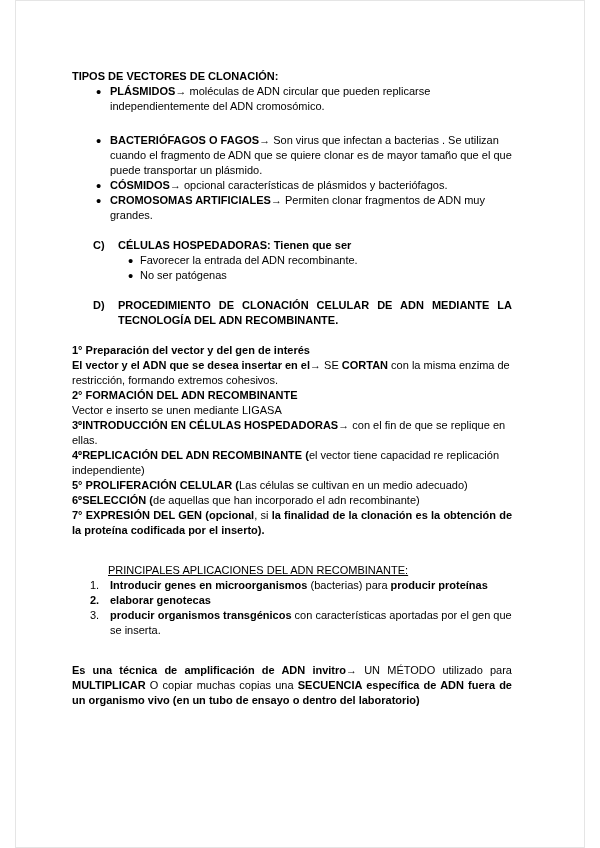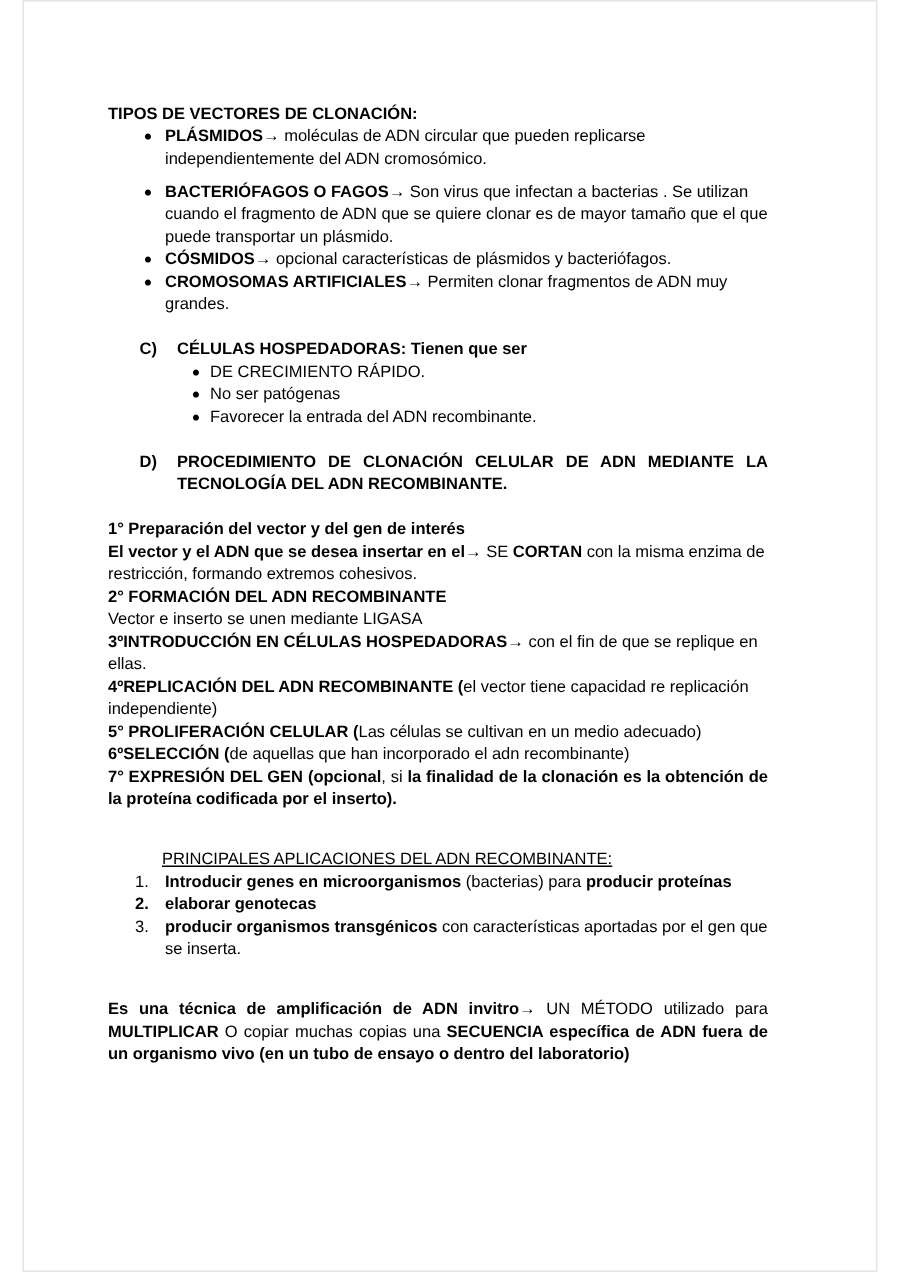--- a/index.html
+++ b/index.html
@@ -15,21 +15,21 @@
     font-size: 11px;
     line-height: 15px;
     color: #000000;
     overflow: hidden;
     border: 1px solid #e5e5e5;
   }
   p { margin: 0; }
   .b { font-weight: bold; }
   .u { text-decoration: underline; margin-left: 36px; }
   .just { text-align: justify; }
-  .mb15 { margin-bottom: 7px; }
+  .mb15 { margin-bottom: 19px; }
   .mt15 { margin-top: 15px; }
   .mt25 { margin-top: 25px; }
 
   
   ul.l1 { list-style: none; margin: 0; padding: 0 0 0 38px; }
   ul.l1 > li { position: relative; }
   ul.l1 > li::before {
     content: "•";
     position: absolute;
     left: -14px;
@@ -71,23 +71,22 @@
     <li><span class="b">BACTERIÓFAGOS O FAGOS</span><span>→  Son virus que infectan a bacterias . Se utilizan cuando el fragmento de ADN que se quiere clonar es de mayor tamaño que el que puede transportar un plásmido.</span></li>
     <li><span class="b">CÓSMIDOS</span><span>→ opcional características de plásmidos y bacteriófagos.</span></li>
     <li><span class="b">CROMOSOMAS ARTIFICIALES</span><span>→ Permiten clonar fragmentos de ADN muy grandes.</span></li>
   </ul>
 
   <div class="marker-row mt15">
     <span class="marker">C)</span>
     <span class="marker-content">CÉLULAS HOSPEDADORAS: Tienen que ser</span>
   </div>
   <ul class="l2">
-    <li>DE CRECIMIENTO RÁPIDO.</li>
+    <li>Favorecer la entrada del ADN recombinante.</li>
     <li>No ser patógenas</li>
-    <li>Favorecer la entrada del ADN recombinante.</li>
   </ul>
 
   <div class="marker-row mt15">
     <span class="marker">D)</span>
     <span class="marker-content just">PROCEDIMIENTO DE CLONACIÓN CELULAR DE ADN MEDIANTE LA TECNOLOGÍA DEL ADN RECOMBINANTE.</span>
   </div>
 
   <div class="mt15">
     <p class="b">1° Preparación del vector y del gen de interés</p>
     <p><span class="b">El vector y el ADN que se desea insertar en el</span><span>→ SE </span><span class="b">CORTAN</span><span> con la misma enzima de restricción, formando extremos cohesivos.</span></p>

